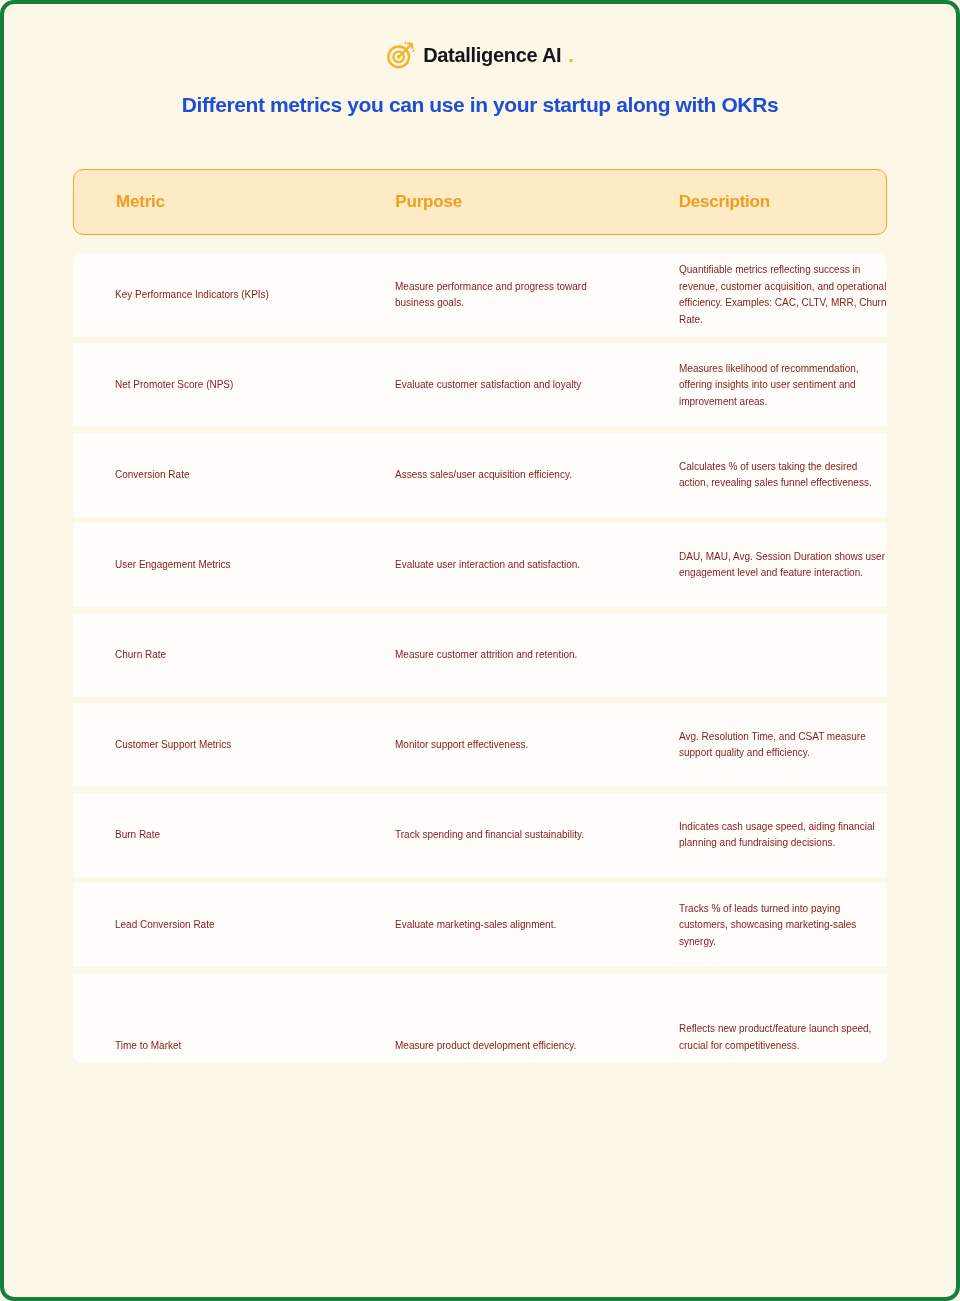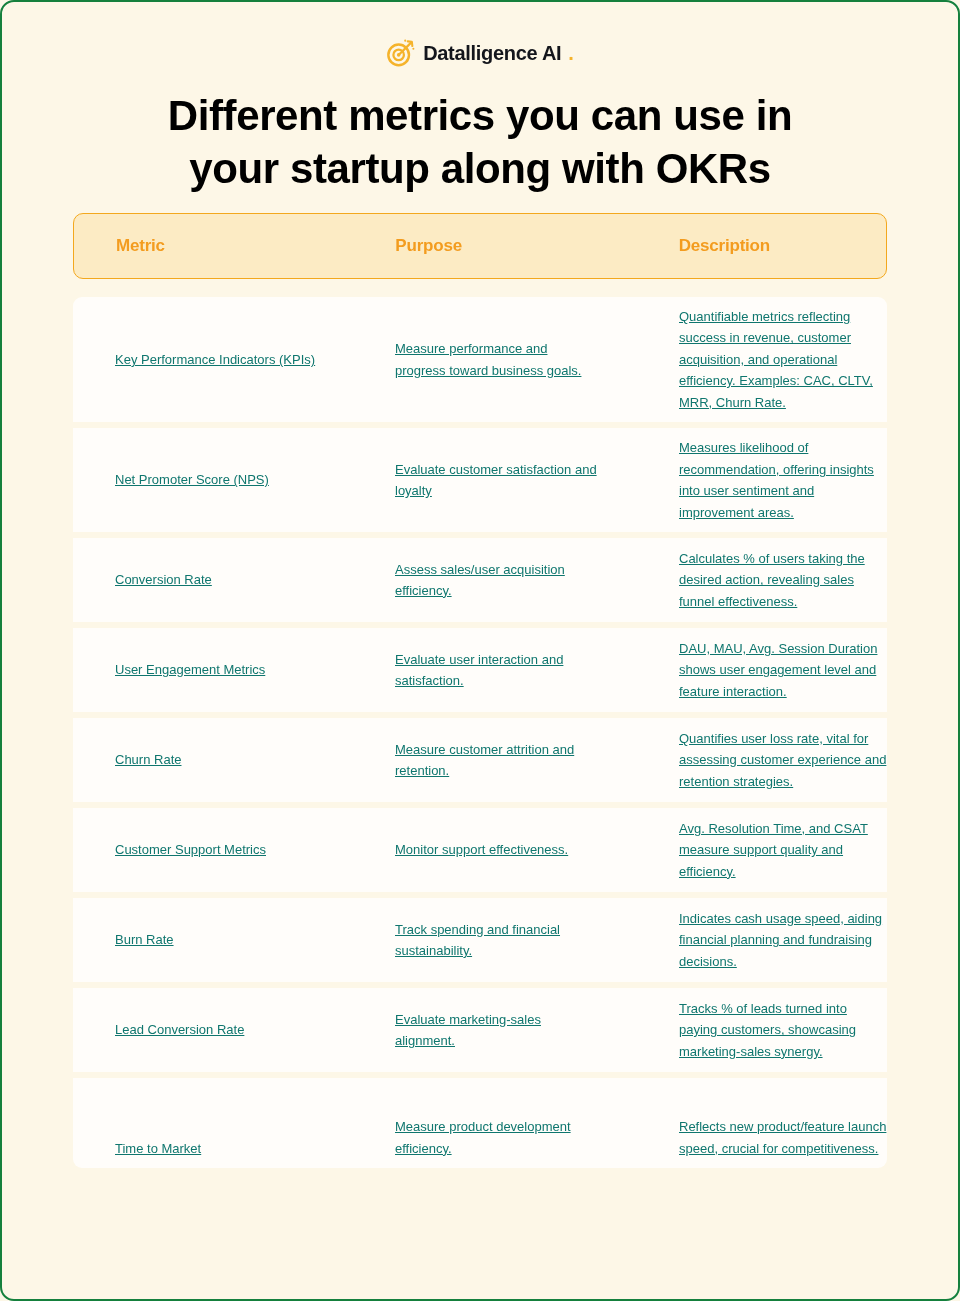--- a/index.html
+++ b/index.html
@@ -13,21 +13,21 @@
     font-family: "Liberation Sans", sans-serif;
     overflow: hidden;
   }
 
   #page {
     position: relative;
     width: 960px;
     height: 1301px;
     box-sizing: border-box;
     background: #FDF7E7;
-    border: 2px solid #15803d;
+    border: 4px solid #15803d;
     border-radius: 14px;
     overflow: hidden;
   }
 
   
   .brand {
     display: flex;
     align-items: center;
     justify-content: center;
     gap: 7px;
@@ -51,30 +51,30 @@
     font-weight: bold;
     font-size: 20px;
     line-height: 1;
   }
 
   
   .page-title {
     margin: 22px auto 0;
     width: 640px;
     text-align: center;
-    font-size: 42px;
+    font-size: 21px;
     line-height: 1.25;
     font-weight: bold;
-    color: #000000;
+    color: #1d4ed8;
     letter-spacing: -0.4px;
   }
 
   
   .table {
-    margin: 18px auto 0;
+    margin: 51px auto 0;
     width: 814px;
   }
 
   .table-head {
     display: flex;
     align-items: center;
     height: 66px;
     background: #FCEBC4;
     border: 1.5px solid #F3A81E;
     border-radius: 10px;
@@ -113,24 +113,23 @@
     border-top-right-radius: 9px;
   }
   .row:last-child {
     border-bottom: none;
     border-bottom-left-radius: 9px;
     border-bottom-right-radius: 9px;
     align-items: flex-end;
   }
 
   .cell {
-    font-size: 13px;
+    font-size: 10px;
     line-height: 1.65;
-    color: #0f766e;
-    text-decoration: underline;
+    color: #7f1d1d;
   }
   .cell.col-metric  { }
   .cell.col-purpose { padding-left: 72px; }
   .cell.col-desc    { padding-left: 78px; }
 </style>
 </head>
 <body>
 
 <div id="page">
 
@@ -180,21 +179,20 @@
 
       <div class="row">
         <div class="cell col-metric">User Engagement Metrics</div>
         <div class="cell col-purpose">Evaluate user interaction and satisfaction.</div>
         <div class="cell col-desc">DAU, MAU, Avg. Session Duration shows user engagement level and feature interaction.</div>
       </div>
 
       <div class="row">
         <div class="cell col-metric">Churn Rate</div>
         <div class="cell col-purpose">Measure customer attrition and retention.</div>
-        <div class="cell col-desc">Quantifies user loss rate, vital for assessing customer experience and retention strategies.</div>
       </div>
 
       <div class="row">
         <div class="cell col-metric">Customer Support Metrics</div>
         <div class="cell col-purpose">Monitor support effectiveness.</div>
         <div class="cell col-desc">Avg. Resolution Time, and CSAT measure support quality and efficiency.</div>
       </div>
 
       <div class="row">
         <div class="cell col-metric">Burn Rate</div>

